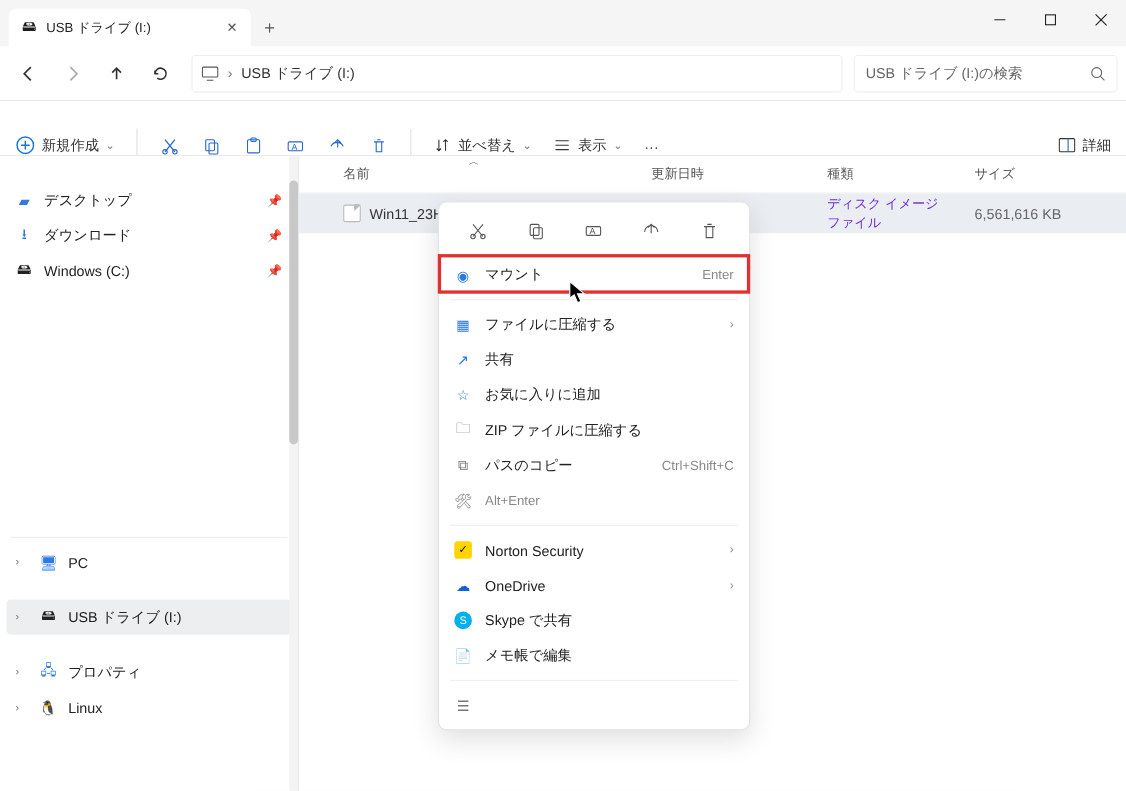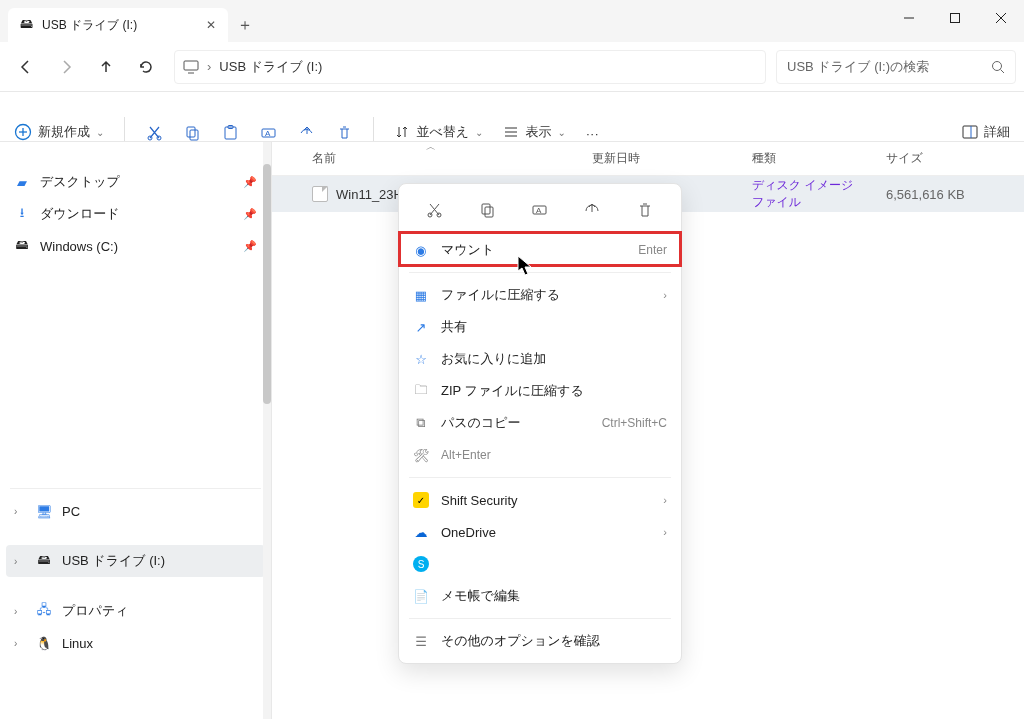--- a/index.html
+++ b/index.html
@@ -366,41 +366,41 @@
   </div>
   <div class="ctx-item">
     <span class="ci-ico" style="color:#777;">🛠</span>
     <span class="ci-short">Alt+Enter</span>
   </div>
 
   <div class="ctx-div"></div>
 
   <div class="ctx-item">
     <span class="ci-ico" style="background:#ffd400;color:#000;border-radius:3px;width:16px;height:16px;display:inline-flex;align-items:center;justify-content:center;font-size:10px;">✓</span>
-    <span class="ci-label">Shift Security</span>
+    <span class="ci-label">Norton Security</span>
     <span class="ci-arrow">›</span>
   </div>
   <div class="ctx-item">
     <span class="ci-ico" style="color:#0a66d6;">☁</span>
     <span class="ci-label">OneDrive</span>
     <span class="ci-arrow">›</span>
   </div>
   <div class="ctx-item">
     <span class="ci-ico" style="background:#00aff0;color:#fff;border-radius:50%;width:16px;height:16px;display:inline-flex;align-items:center;justify-content:center;font-size:10px;">S</span>
+    <span class="ci-label">Skype で共有</span>
   </div>
   <div class="ctx-item">
     <span class="ci-ico" style="color:#2c7be5;">📄</span>
     <span class="ci-label">メモ帳で編集</span>
   </div>
 
   <div class="ctx-div"></div>
 
   <div class="ctx-item">
     <span class="ci-ico" style="color:#777;">☰</span>
-    <span class="ci-label">その他のオプションを確認</span>
   </div>
 </div>
 
 <div class="red-box" style="left:398px; top:231px; width:284px; height:36px;"></div>
 
 <div class="cursor">
   <svg width="18" height="22">
       <path d="M1 1 L1 16 L5 13 L8 20 L11 19 L8 12 L14 12 Z" fill="#000" stroke="#fff" stroke-width="1"></path>
     </svg>
 </div>

